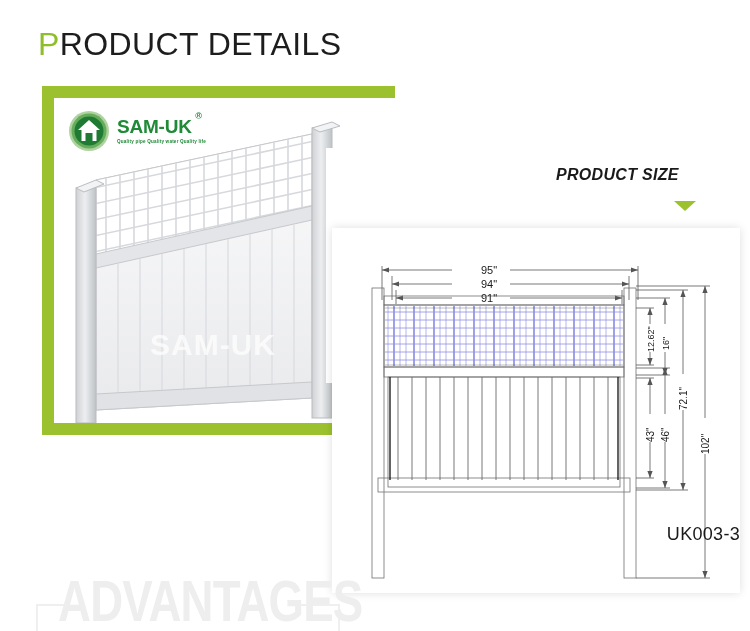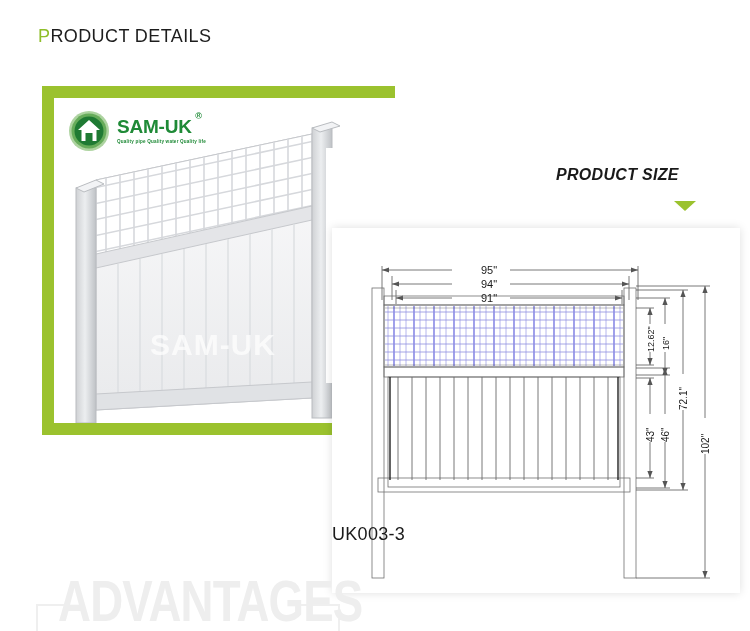--- a/index.html
+++ b/index.html
@@ -6,21 +6,21 @@
   body{
     width:750px;height:631px;position:relative;overflow:hidden;
     background:#ffffff;
     font-family:"Liberation Sans", sans-serif;
     -webkit-font-smoothing:antialiased;
   }
 
   
   .page-title{
     position:absolute;left:38px;top:26px;
-    font-size:18px;font-weight:400;letter-spacing:.4px;
+    font-size:32px;font-weight:400;letter-spacing:.4px;
     color:#1d1d1d;white-space:nowrap;
   }
   .page-title .lead{color:#8fbe2a;}
 
   
   .photo-frame{
     position:absolute;left:42px;top:86px;width:353px;height:349px;
     background:#9bc22e;
     box-sizing:border-box;
   }
@@ -70,21 +70,21 @@
   }
 
   
   .draw-card{
     position:absolute;left:332px;top:228px;width:408px;height:365px;
     background:#ffffff;
     box-shadow:0 0 9px rgba(0,0,0,.13);
   }
   .draw-card svg{display:block;}
   .draw-model{
-    position:absolute;left:0;right:0;top:296px;text-align:left;
+    position:absolute;left:0;right:0;top:296px;text-align:right;
     font-size:18px;color:#1a1a1a;letter-spacing:.3px;
   }
 
   
   .adv-band{
     position:absolute;left:0;top:572px;width:420px;height:59px;overflow:hidden;
   }
   .adv-text{
     position:absolute;left:58px;top:-4px;
     font-size:57px;font-weight:bold;color:#eeeeee;

